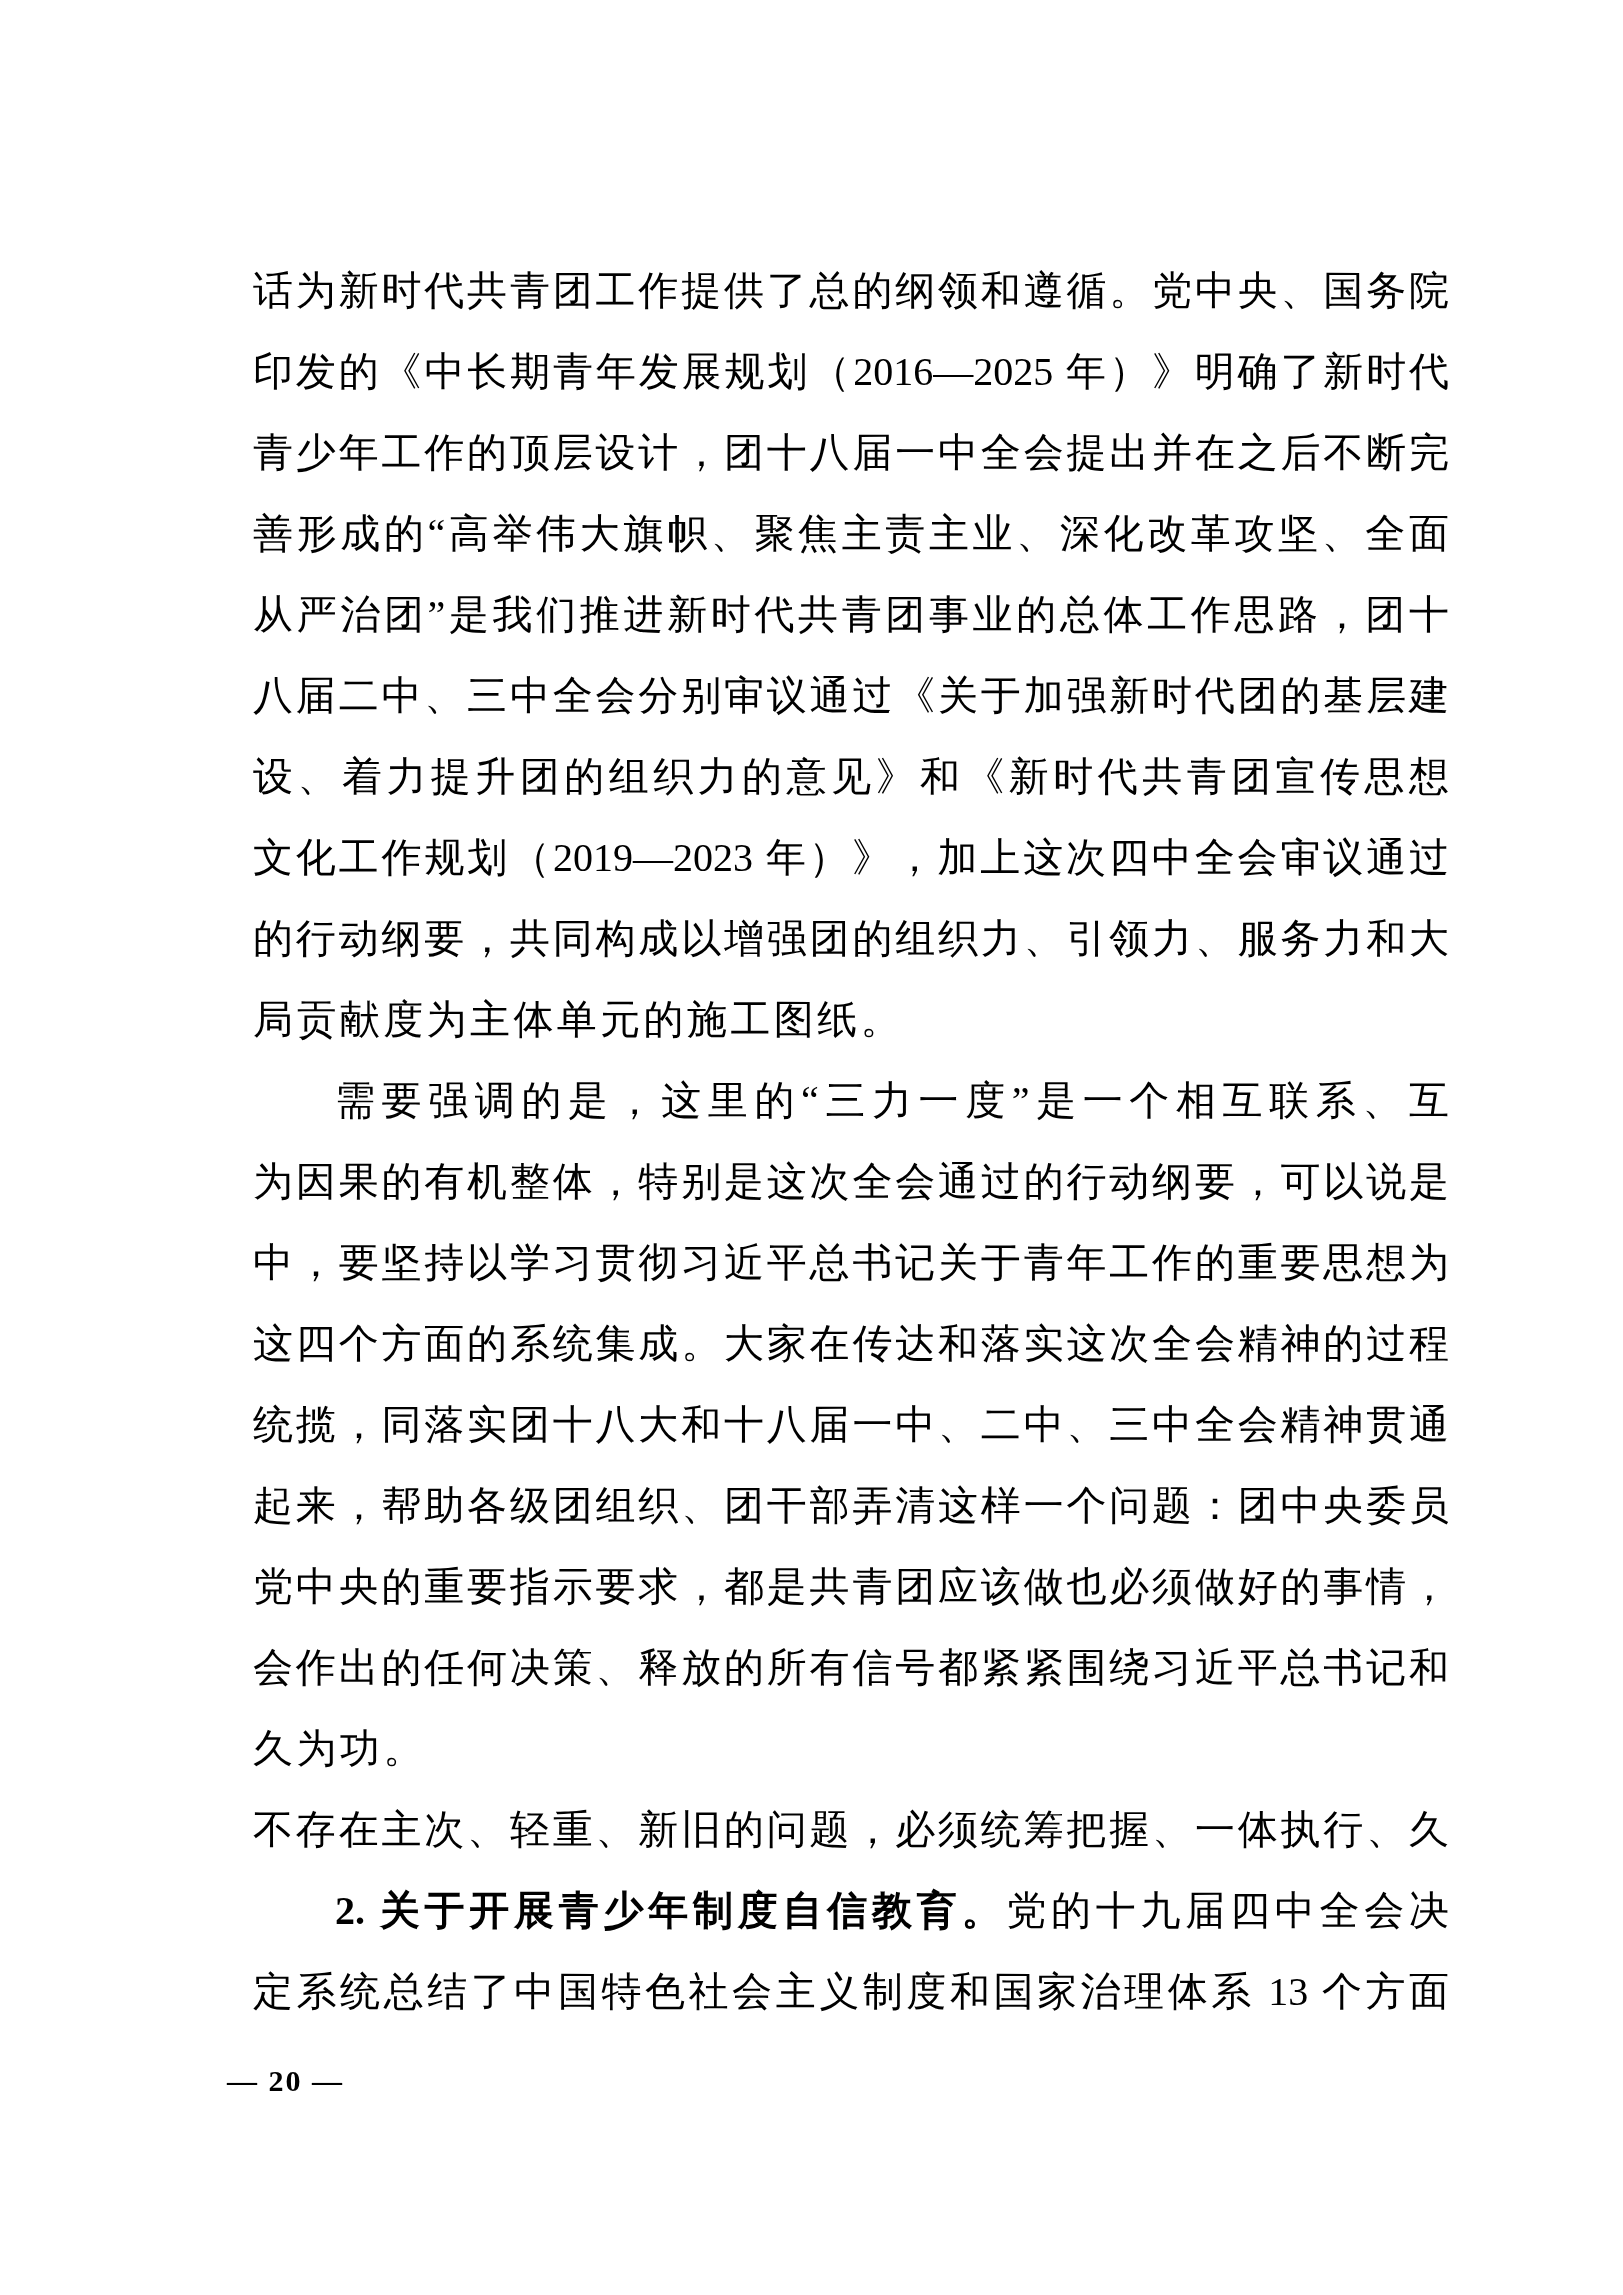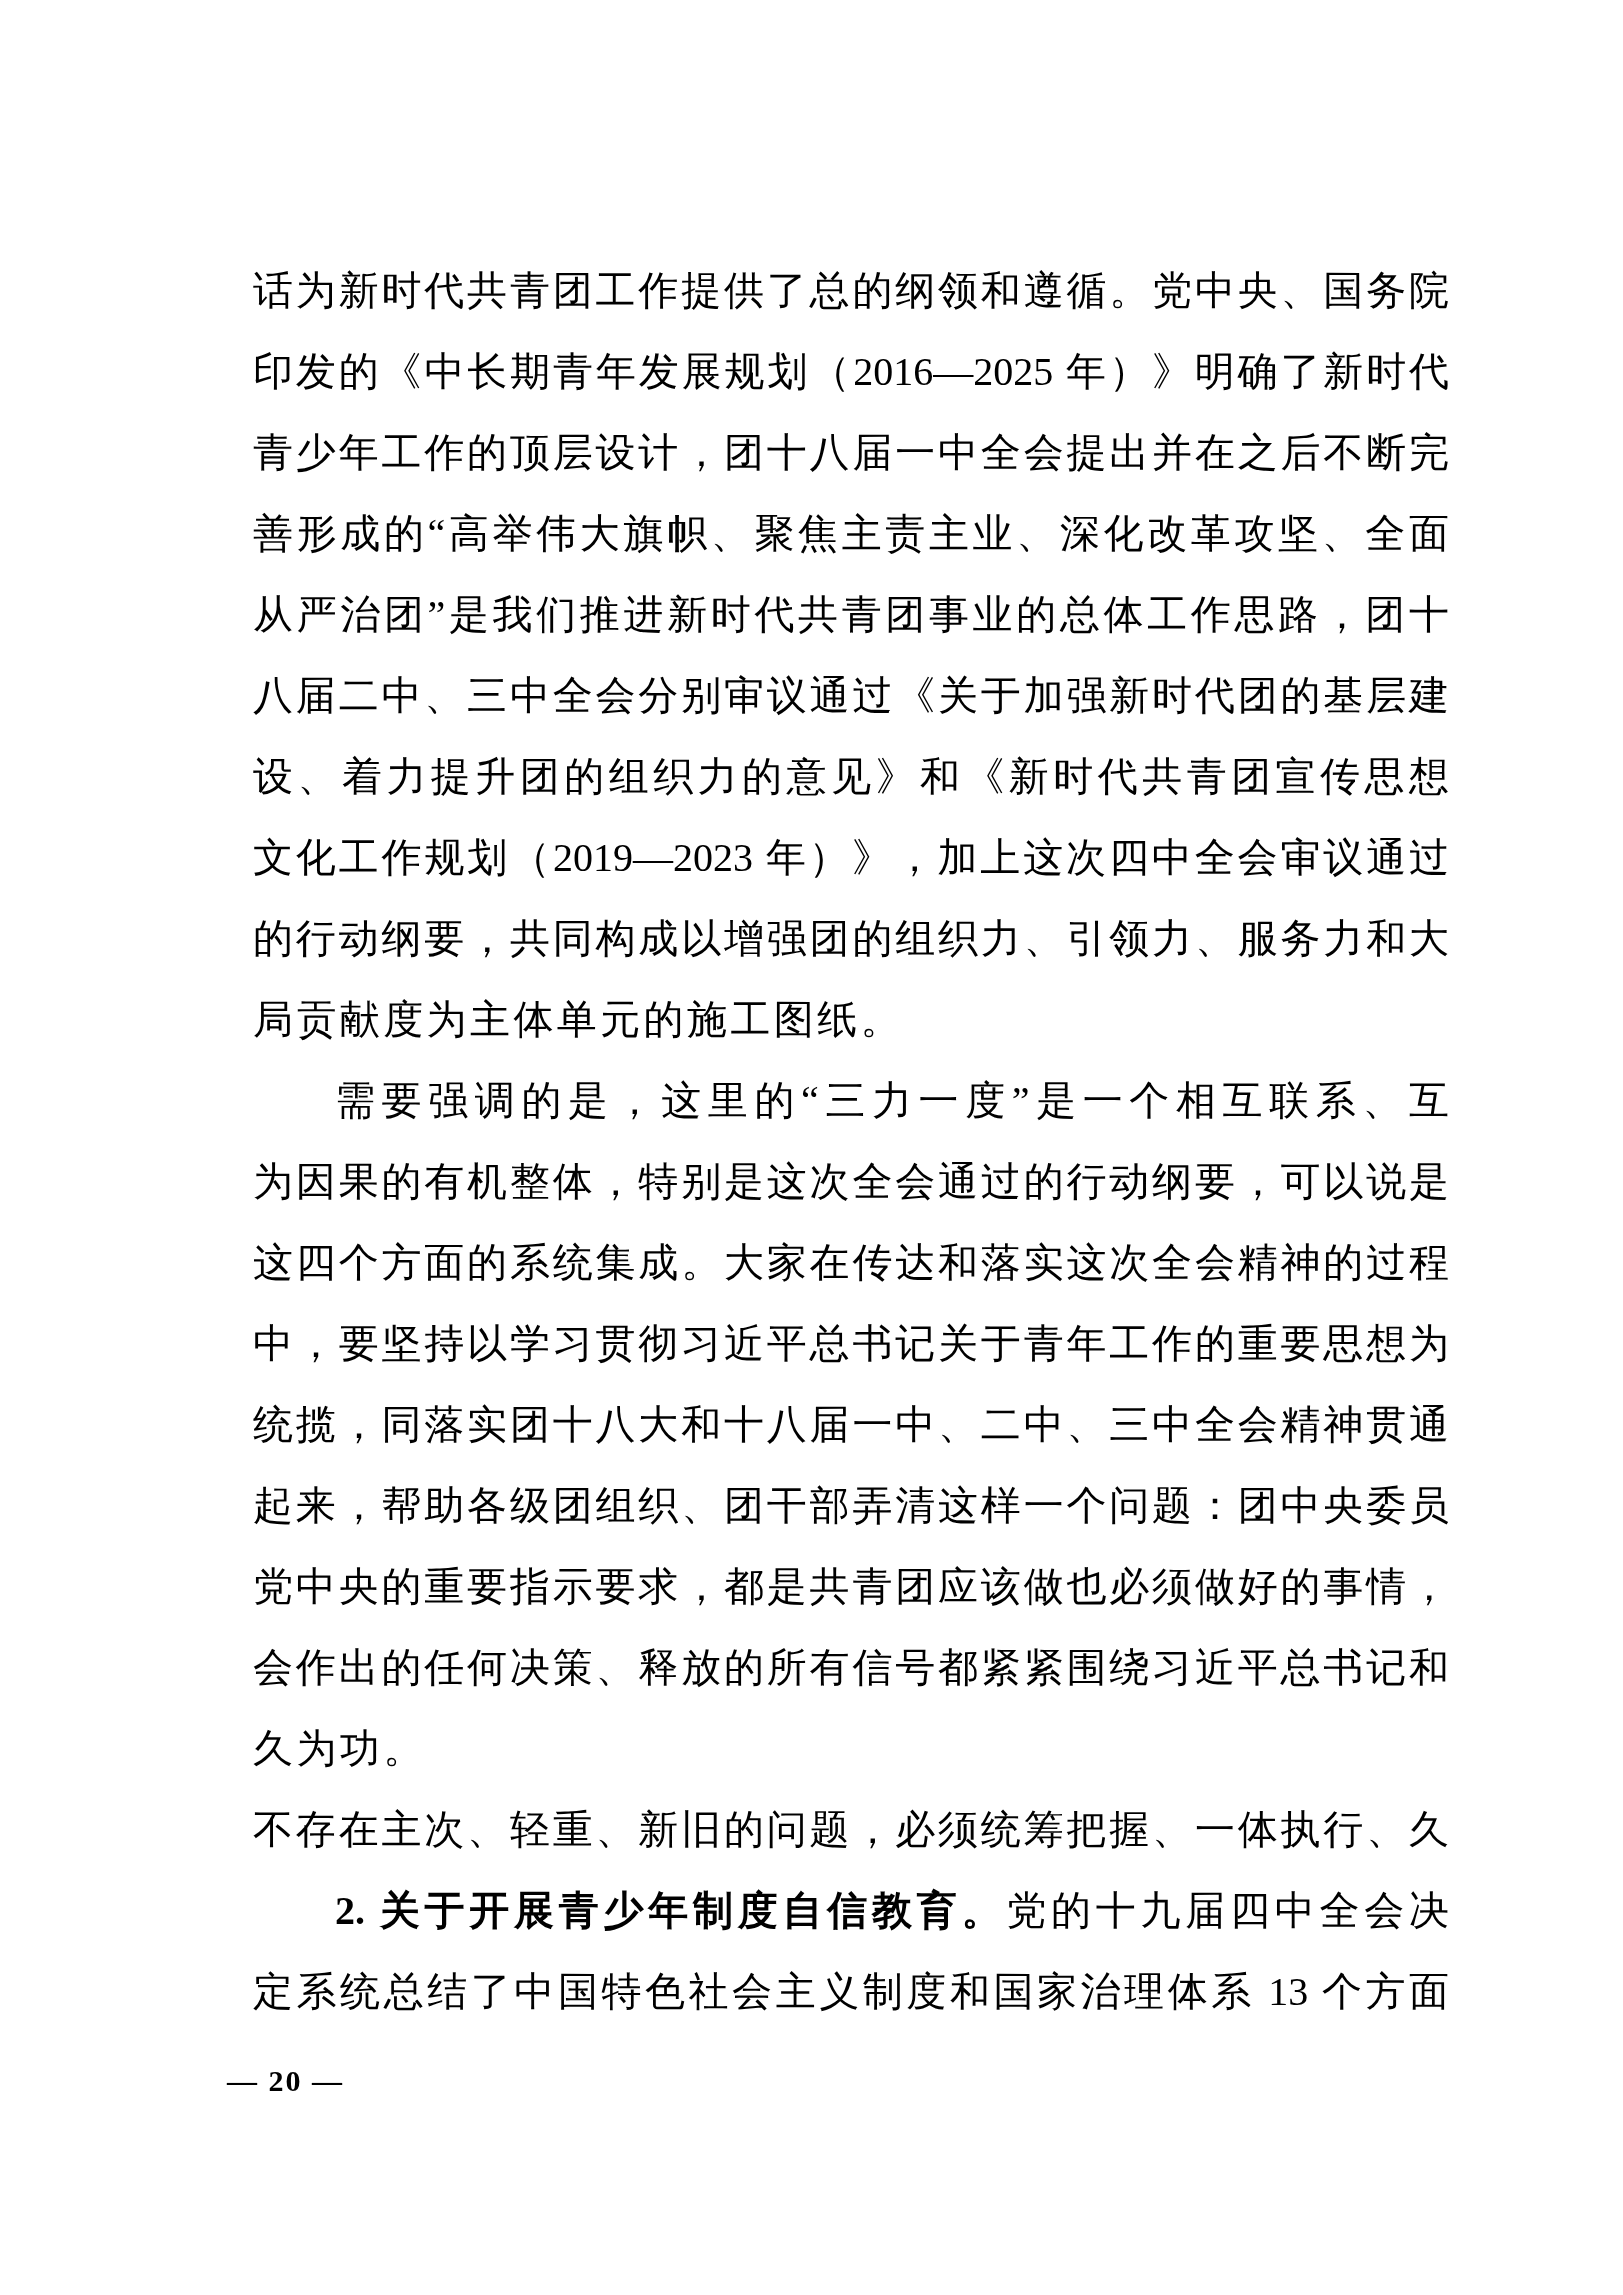--- a/index.html
+++ b/index.html
@@ -67,22 +67,22 @@
       <div class="line"><span>青少年工作的顶层设计，团十八届一中全会提出并在之后不断完</span></div>
       <div class="line"><span>善形成的“高举伟大旗帜、聚焦主责主业、深化改革攻坚、全面</span></div>
       <div class="line"><span>从严治团”是我们推进新时代共青团事业的总体工作思路，团十</span></div>
       <div class="line"><span>八届二中、三中全会分别审议通过《关于加强新时代团的基层建</span></div>
       <div class="line"><span>设、着力提升团的组织力的意见》和《新时代共青团宣传思想</span></div>
       <div class="line"><span>文化工作规划（2019—2023 年）》，加上这次四中全会审议通过</span></div>
       <div class="line"><span>的行动纲要，共同构成以增强团的组织力、引领力、服务力和大</span></div>
       <div class="line short"><span>局贡献度为主体单元的施工图纸。</span></div>
       <div class="line indent"><span>需要强调的是，这里的“三力一度”是一个相互联系、互</span></div>
       <div class="line"><span>为因果的有机整体，特别是这次全会通过的行动纲要，可以说是</span></div>
+      <div class="line"><span>中，要坚持以学习贯彻习近平总书记关于青年工作的重要思想为</span></div>
       <div class="line"><span>这四个方面的系统集成。大家在传达和落实这次全会精神的过程</span></div>
-      <div class="line"><span>中，要坚持以学习贯彻习近平总书记关于青年工作的重要思想为</span></div>
       <div class="line"><span>统揽，同落实团十八大和十八届一中、二中、三中全会精神贯通</span></div>
       <div class="line"><span>起来，帮助各级团组织、团干部弄清这样一个问题：团中央委员</span></div>
       <div class="line"><span>党中央的重要指示要求，都是共青团应该做也必须做好的事情，</span></div>
       <div class="line"><span>会作出的任何决策、释放的所有信号都紧紧围绕习近平总书记和</span></div>
       <div class="line short"><span>久为功。</span></div>
       <div class="line"><span>不存在主次、轻重、新旧的问题，必须统筹把握、一体执行、久</span></div>
       <div class="line indent"><span class="bold">2. 关于开展青少年制度自信教育。</span><span>党的十九届四中全会决</span></div>
       <div class="line"><span>定系统总结了中国特色社会主义制度和国家治理体系 13 个方面</span></div>
     </div>
   <div class="footer">— 20 —</div>

